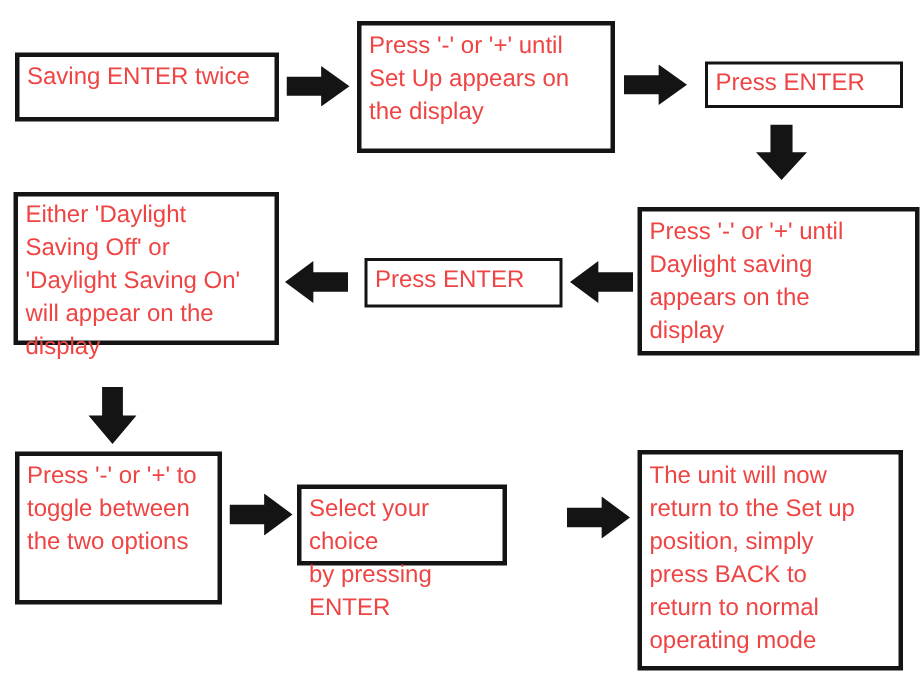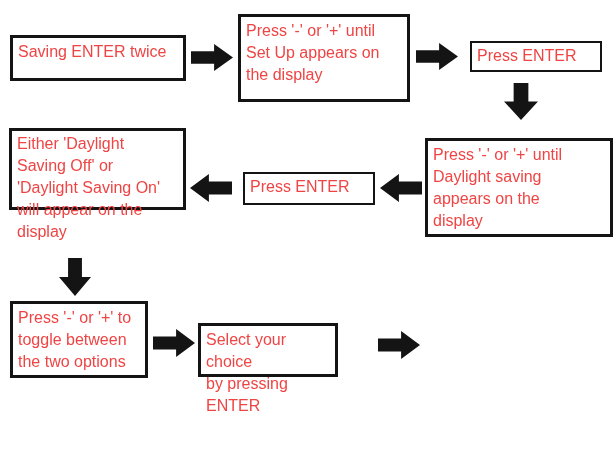--- a/index.html
+++ b/index.html
@@ -87,45 +87,51 @@
   </span>
 
   <div class="flow-box thin" style="left:243px; top:172px; width:132px; height:33px;">Press ENTER</div>
 
   <span class="arrow" style="left:190px; top:174px; width:42px; height:28px;">
     <svg viewBox="0 0 40 28" preserveAspectRatio="none" aria-hidden="true">
       <path d="M40 7.5 H18 V0 L0 14 L18 28 V20.5 H40 Z"></path>
     </svg>
   </span>
 
-  <div class="flow-box" style="left:9px; top:128px; width:177px; height:82px; padding-top:2px;">Either 'Daylight
+  <div class="flow-box" style="left:9px; top:128px; width:177px; height:102px; padding-top:2px;">Either 'Daylight
 Saving Off' or
 'Daylight Saving On'
 will appear on the
 display</div>
 
   <span class="arrow" style="left:59px; top:258px; width:32px; height:38px;">
     <svg viewBox="0 0 30 36" preserveAspectRatio="none" aria-hidden="true">
       <path d="M8.5 0 H21.5 V18 H30 L15 36 L0 18 H8.5 Z"></path>
     </svg>
   </span>
 
-  <div class="flow-box" style="left:10px; top:301px; width:138px; height:77px;">Press '-' or '+' to
+  <div class="flow-box" style="left:10px; top:301px; width:138px; height:102px;">Press '-' or '+' to
 toggle between
 the two options</div>
 
   <span class="arrow" style="left:153px; top:329px; width:42px; height:28px;">
     <svg viewBox="0 0 40 28" preserveAspectRatio="none" aria-hidden="true">
       <path d="M0 7.5 H22 V0 L40 14 L22 28 V20.5 H0 Z"></path>
     </svg>
   </span>
 
   <div class="flow-box" style="left:198px; top:323px; width:140px; height:54px;">Select your choice
 by pressing ENTER</div>
 
   <span class="arrow" style="left:378px; top:331px; width:42px; height:28px;">
     <svg viewBox="0 0 40 28" preserveAspectRatio="none" aria-hidden="true">
       <path d="M0 7.5 H22 V0 L40 14 L22 28 V20.5 H0 Z"></path>
     </svg>
   </span>
 
+  <div class="flow-box" style="left:425px; top:300px; width:177px; height:147px; padding-top:4px;">The unit will now
+return to the Set up
+position, simply
+press BACK to
+return to normal
+operating mode</div>
 
 </div>
 
 </body></html>

